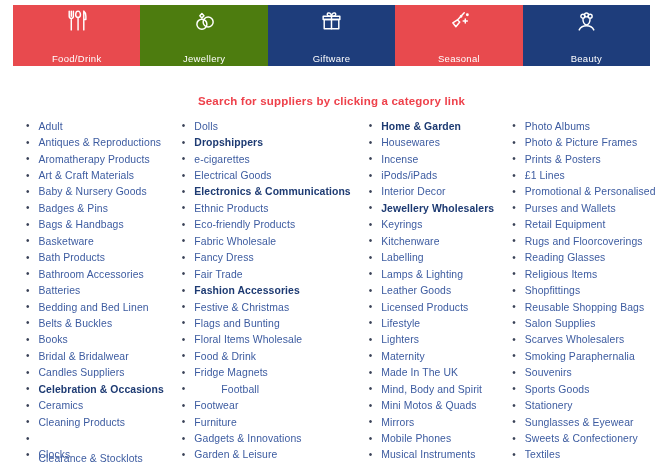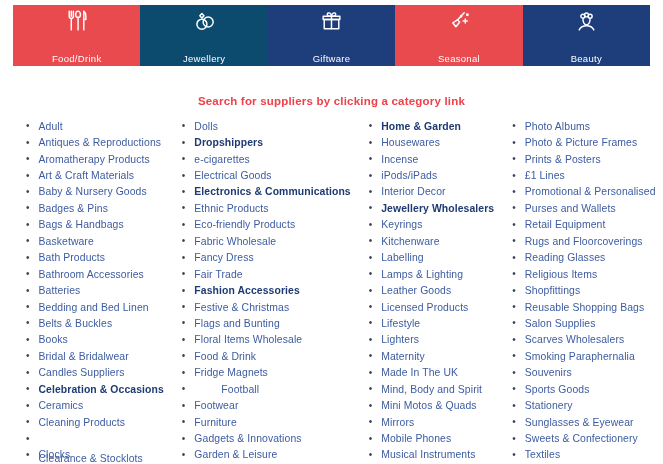--- a/index.html
+++ b/index.html
@@ -84,21 +84,21 @@
   <div class="tab" style="background: rgb(232, 74, 78);">
     <span>
       <svg viewBox="0 0 24 24">
         <path d="M5 3v5 M7 3v5 M9 3v5 M5 8c0 1 .8 2 2 2s2-1 2-2 M7 10v11"></path>
         <path d="M13.5 3c-1.4 0-2.3 1.8-2.3 3.4S12.3 9 13.5 9s2.3-1 2.3-2.6S14.9 3 13.5 3z M13.5 9v12"></path>
         <path d="M19 3v18 M19 3c1.3 1 2 2.8 2 4.8V11h-2"></path>
       </svg>
     </span>
     <span class="tab-label">Food/Drink</span>
   </div>
-  <div class="tab" style="background: #0c4a6e;">
+  <div class="tab" style="background: #4d7c0f;">
     <span>
       <svg viewBox="0 0 24 24">
         <circle cx="9.5" cy="15.5" r="4.8"></circle>
         <circle cx="15.5" cy="13.5" r="4.8"></circle>
         <path d="M7.5 7.5l2-2.2 2 2.2-2 2.2z"></path>
       </svg>
     </span>
     <span class="tab-label">Jewellery</span>
   </div>
   <div class="tab" style="background: rgb(30, 61, 123);">

